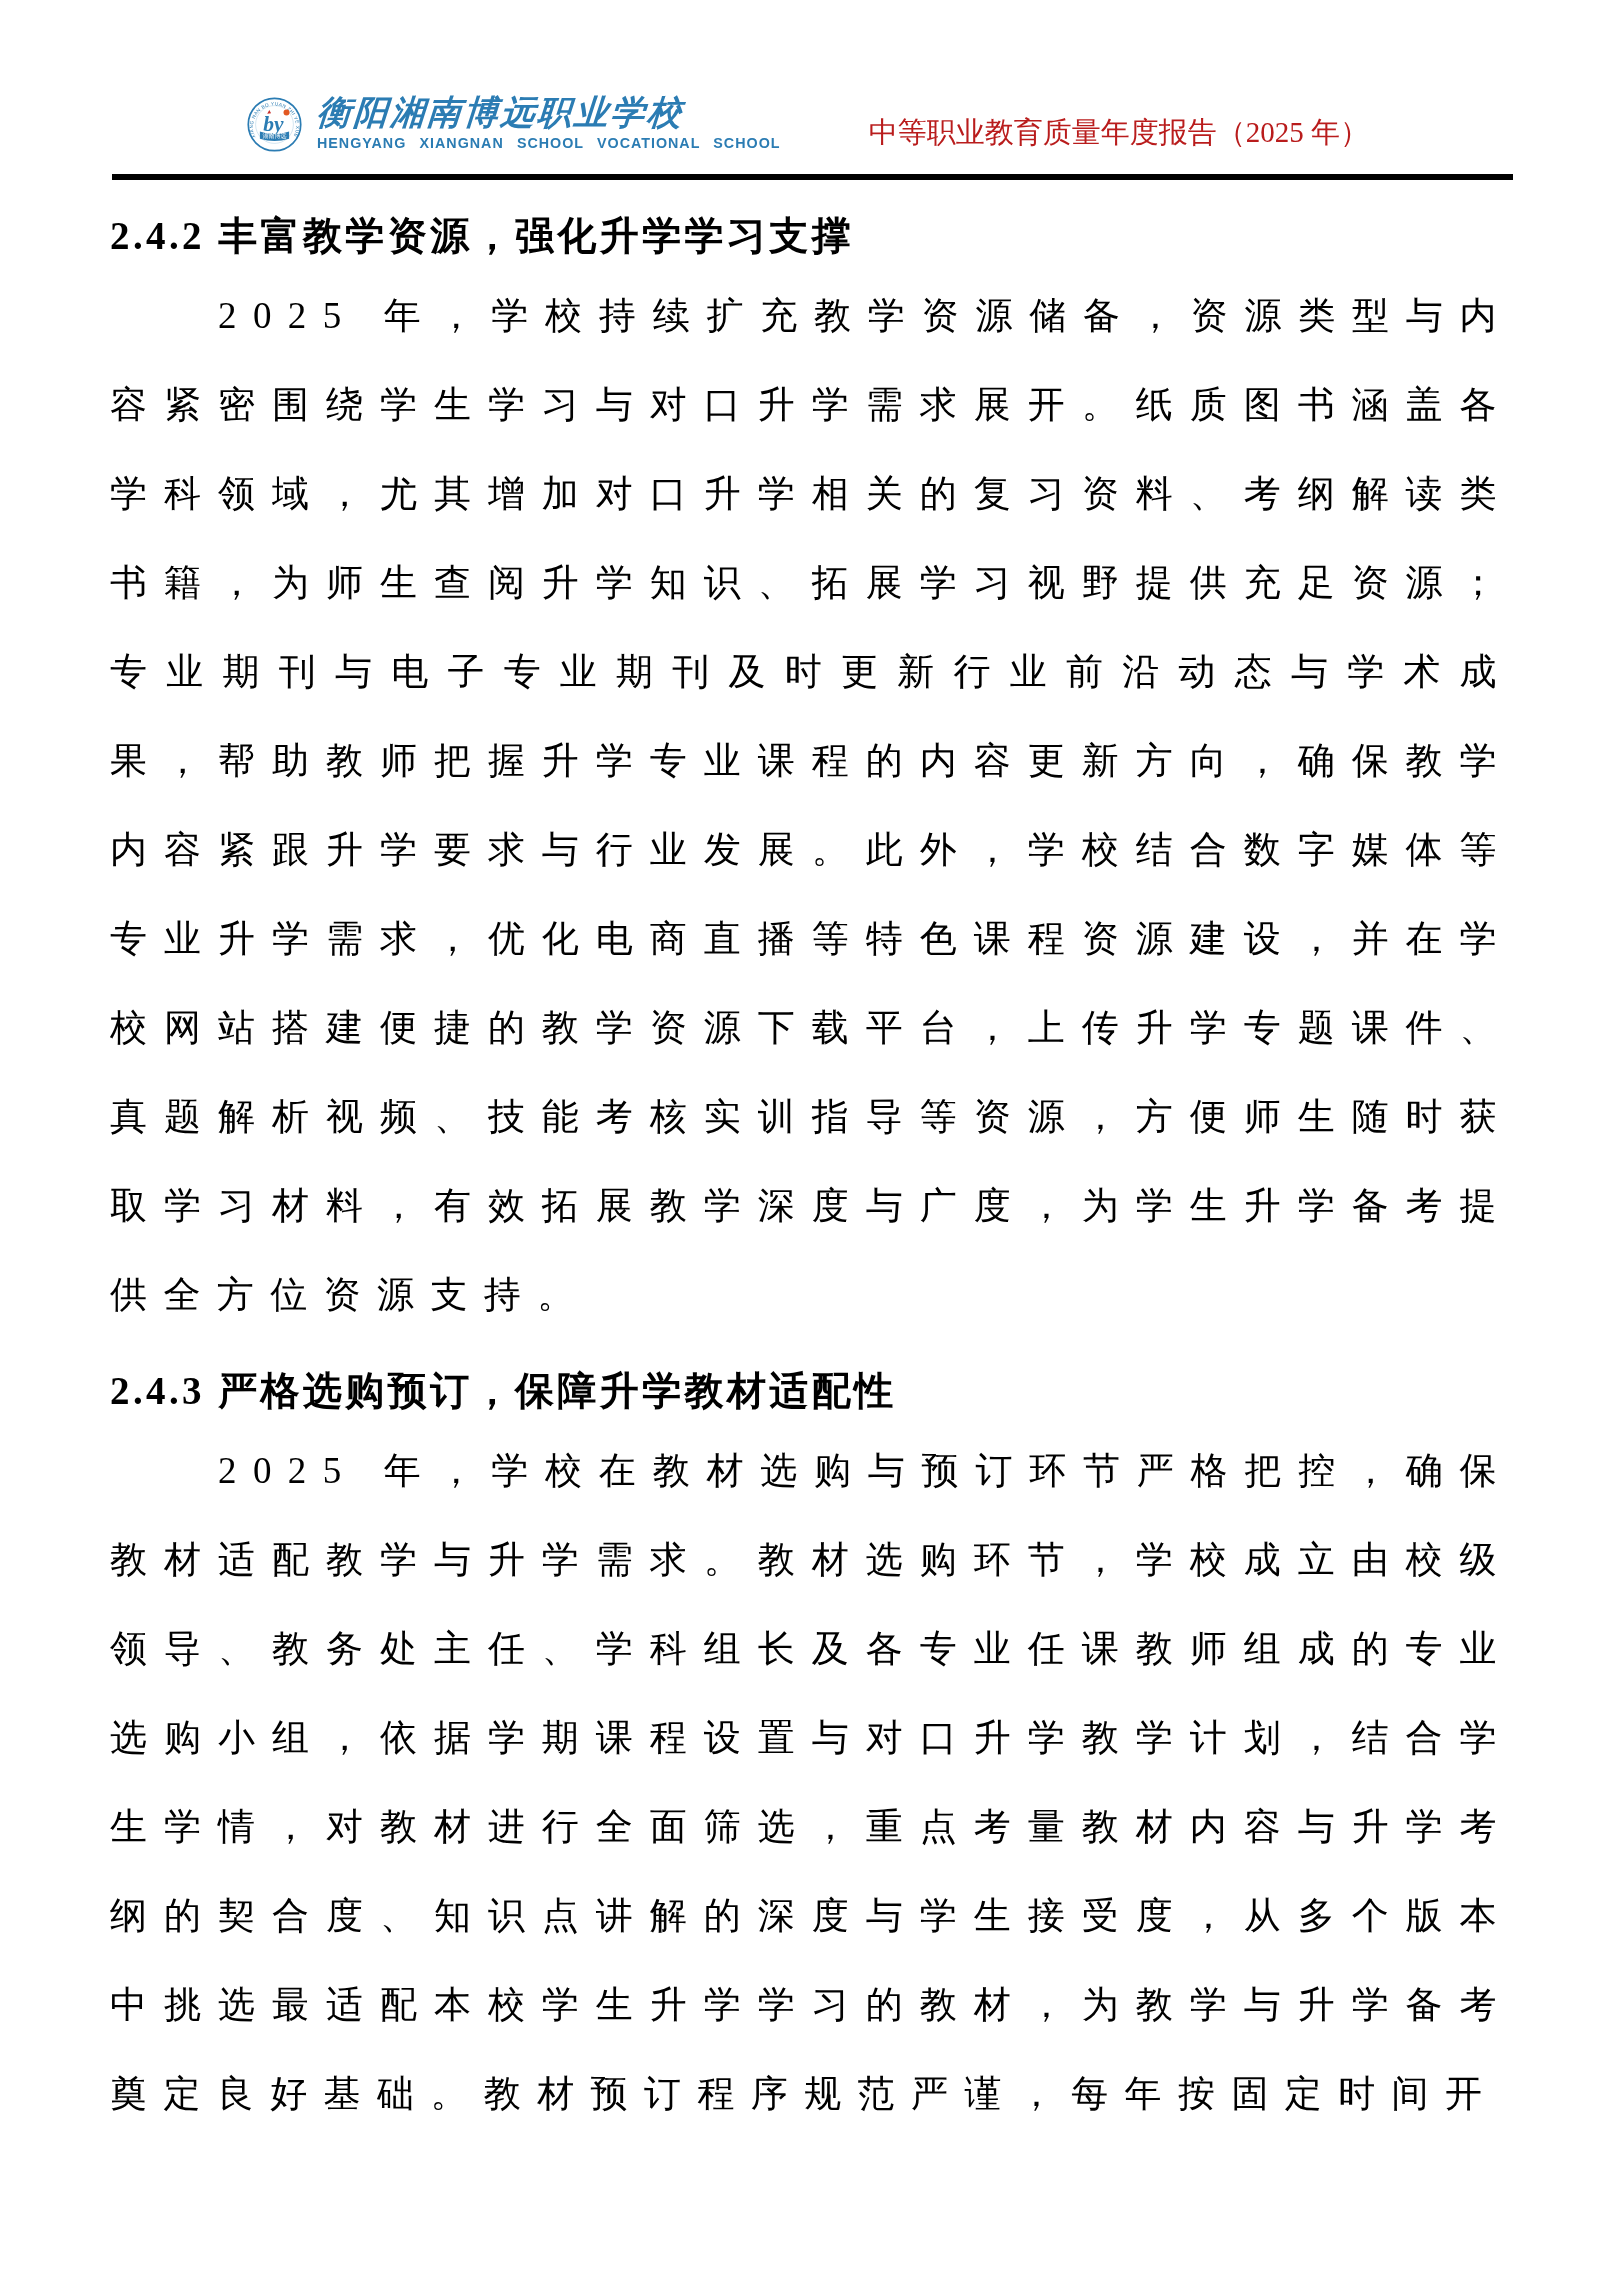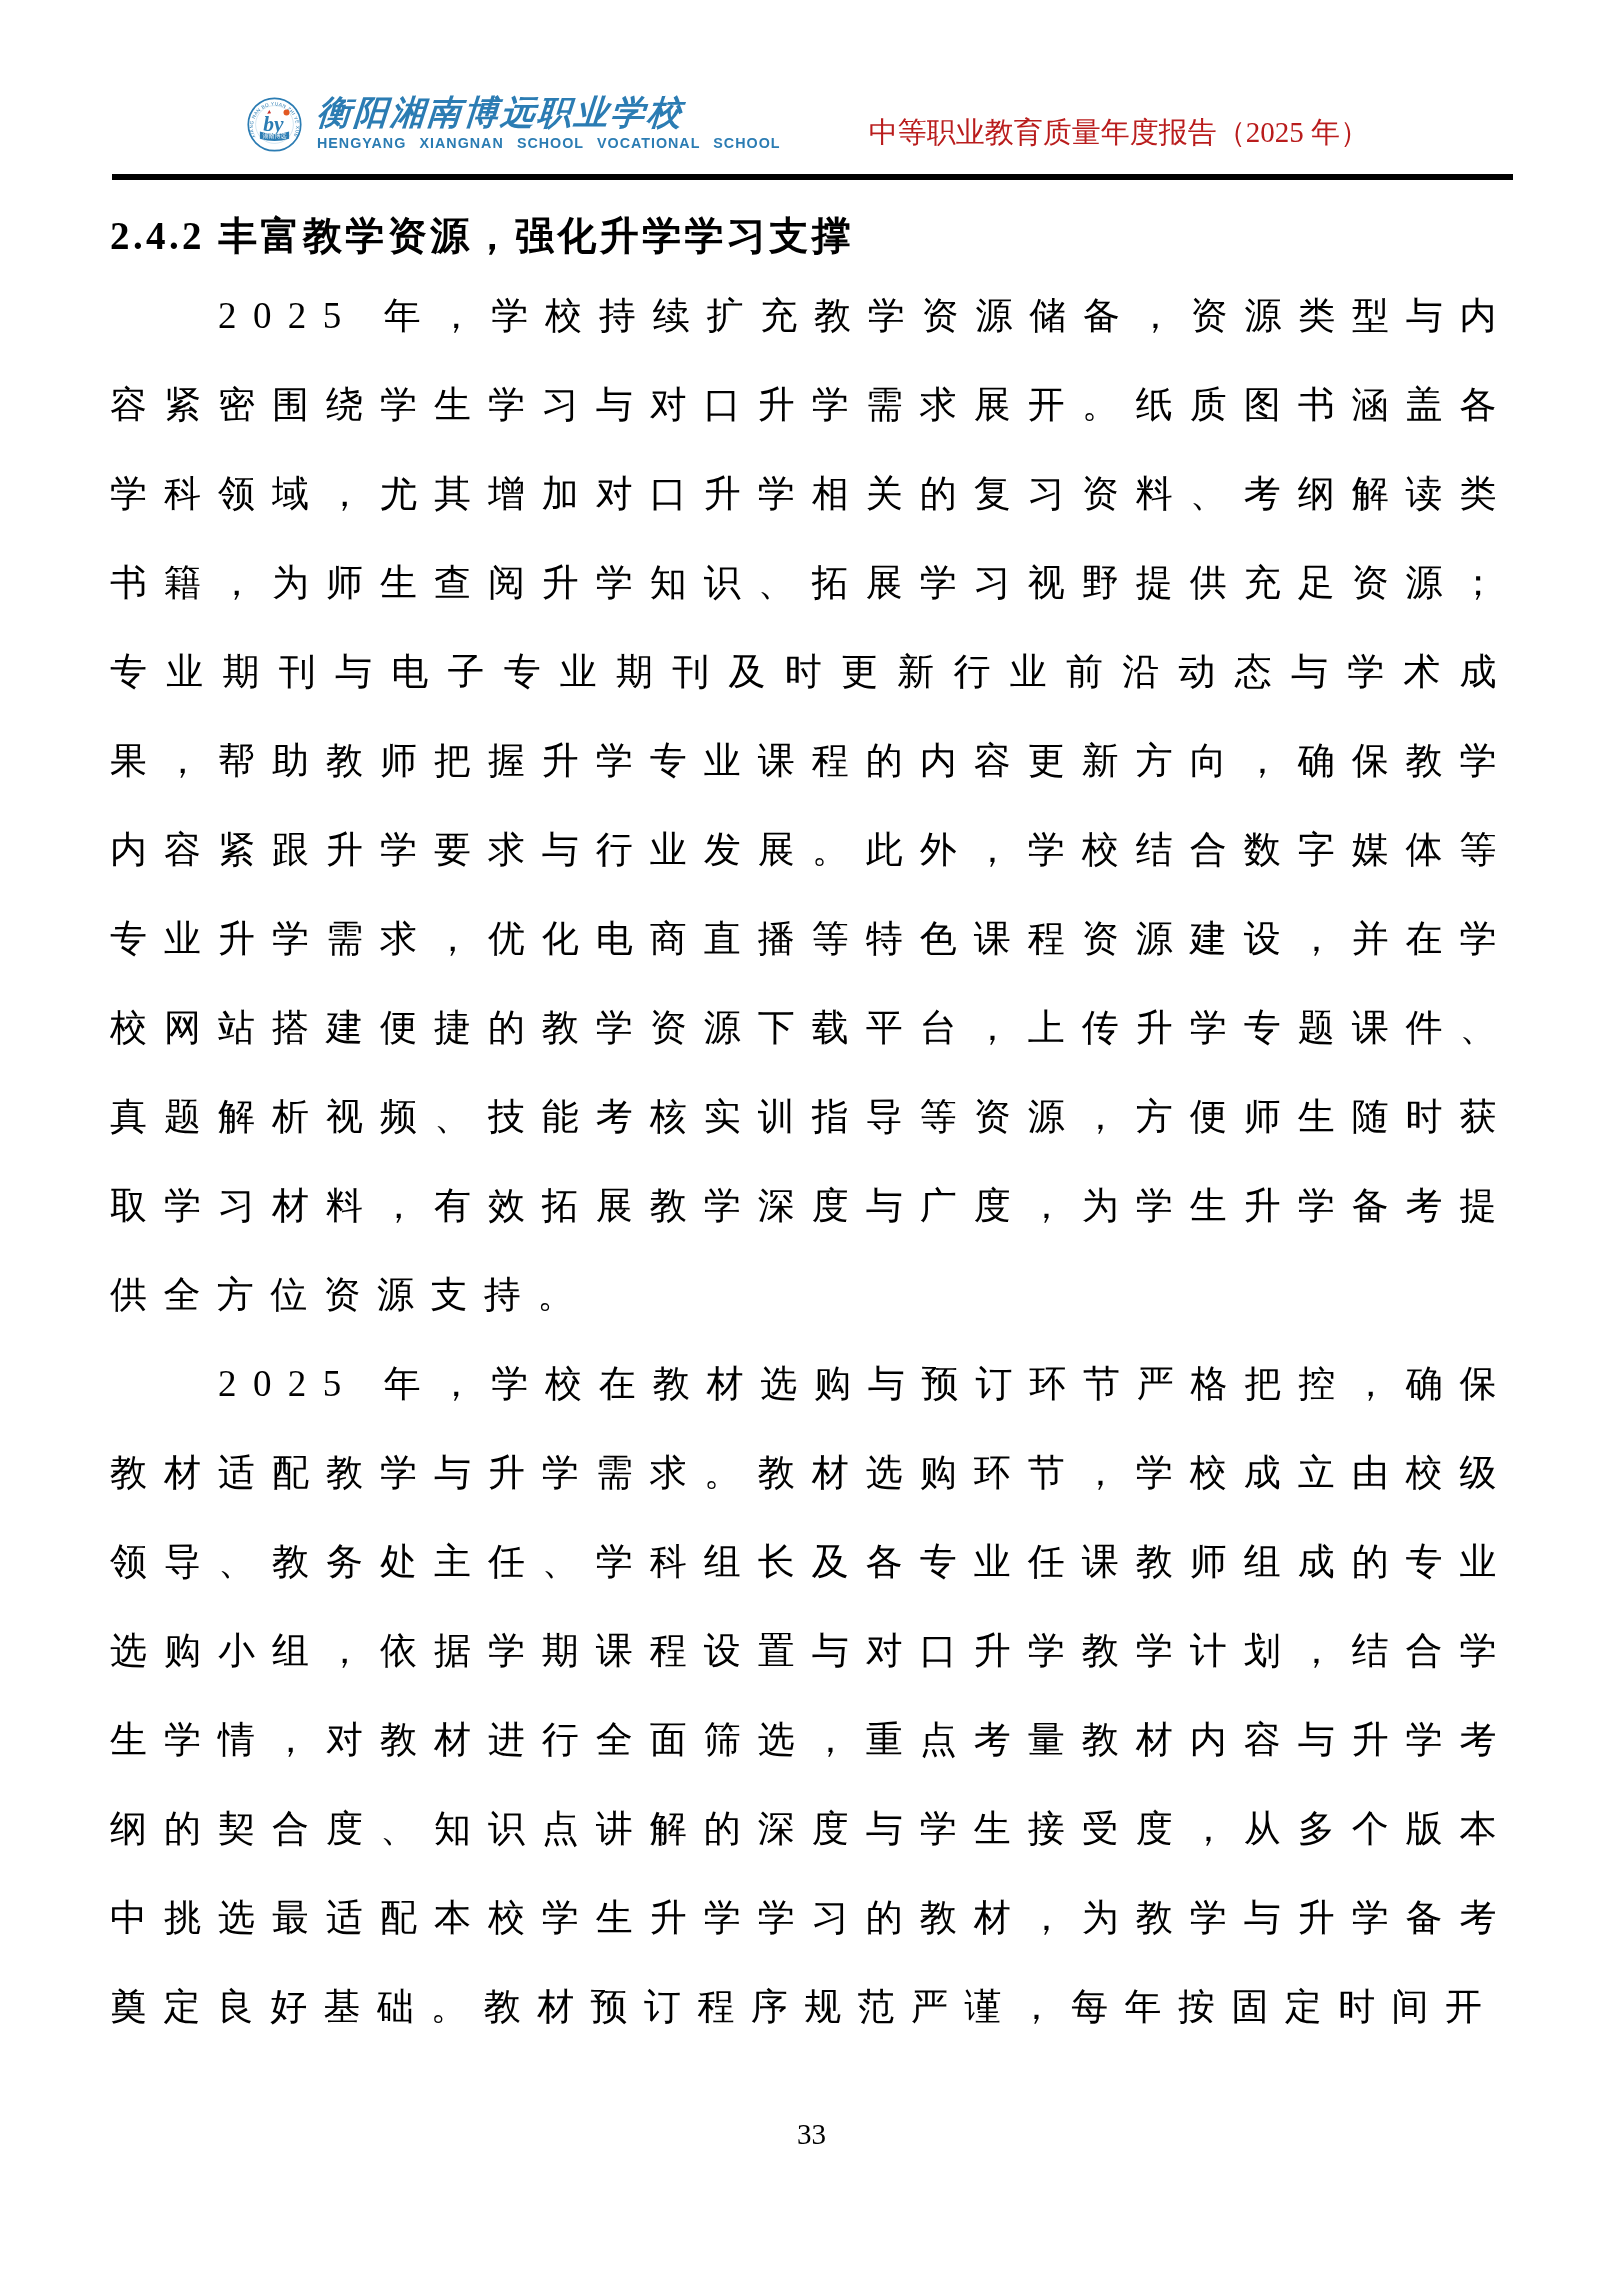--- a/index.html
+++ b/index.html
@@ -125,21 +125,19 @@
     </div>
     <div class="report-title">中等职业教育质量年度报告（2025 年）</div>
   </header>
 
   <div class="header-rule"></div>
 
   <main>
     <h2 class="sec-heading">2.4.2 丰富教学资源，强化升学学习支撑</h2>
     <p class="sec-paragraph">2025 年，学校持续扩充教学资源储备，资源类型与内容紧密围绕学生学习与对口升学需求展开。纸质图书涵盖各学科领域，尤其增加对口升学相关的复习资料、考纲解读类书籍，为师生查阅升学知识、拓展学习视野提供充足资源；专业期刊与电子专业期刊及时更新行业前沿动态与学术成果，帮助教师把握升学专业课程的内容更新方向，确保教学内容紧跟升学要求与行业发展。此外，学校结合数字媒体等专业升学需求，优化电商直播等特色课程资源建设，并在学校网站搭建便捷的教学资源下载平台，上传升学专题课件、真题解析视频、技能考核实训指导等资源，方便师生随时获取学习材料，有效拓展教学深度与广度，为学生升学备考提供全方位资源支持。</p>
 
+    <h2 class="sec-heading">2.4.3 严格选购预订，保障升学教材适配性</h2>
     <p class="sec-paragraph">2025 年，学校在教材选购与预订环节严格把控，确保教材适配教学与升学需求。教材选购环节，学校成立由校级领导、教务处主任、学科组长及各专业任课教师组成的专业选购小组，依据学期课程设置与对口升学教学计划，结合学生学情，对教材进行全面筛选，重点考量教材内容与升学考纲的契合度、知识点讲解的深度与学生接受度，从多个版本中挑选最适配本校学生升学学习的教材，为教学与升学备考奠定良好基础。教材预订程序规范严谨，每年按固定时间开</p>
   </main>
 
-  <footer class="page-footer">
-    <span class="page-number">33</span>
-  </footer>
 
 </div>
 
 
 </body></html>

